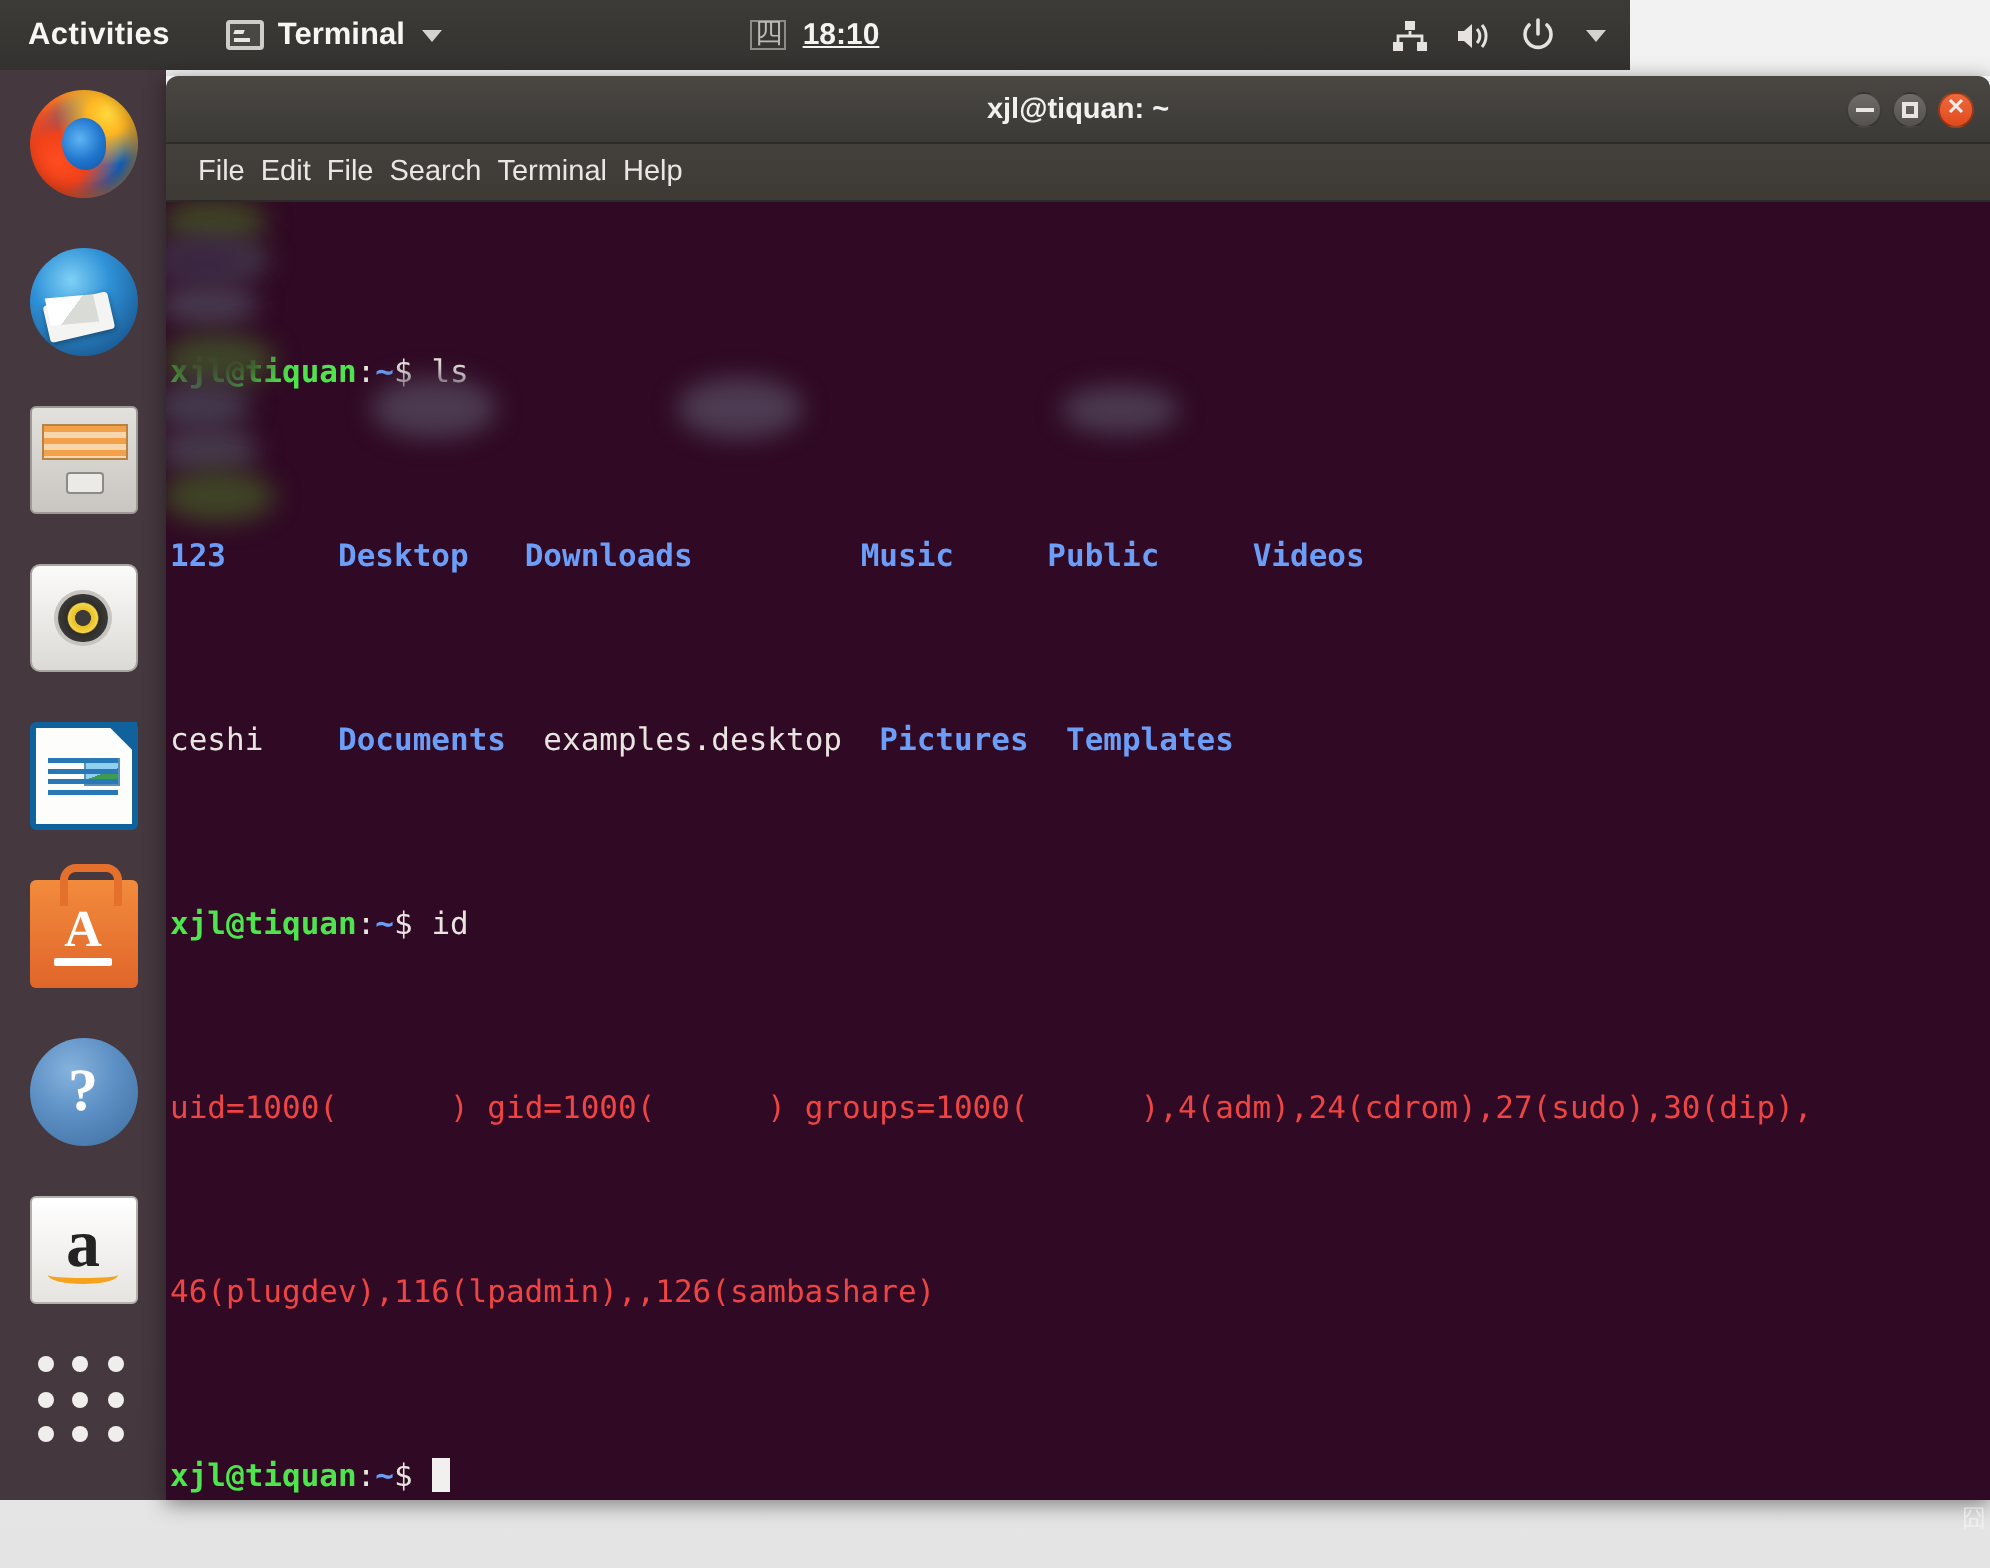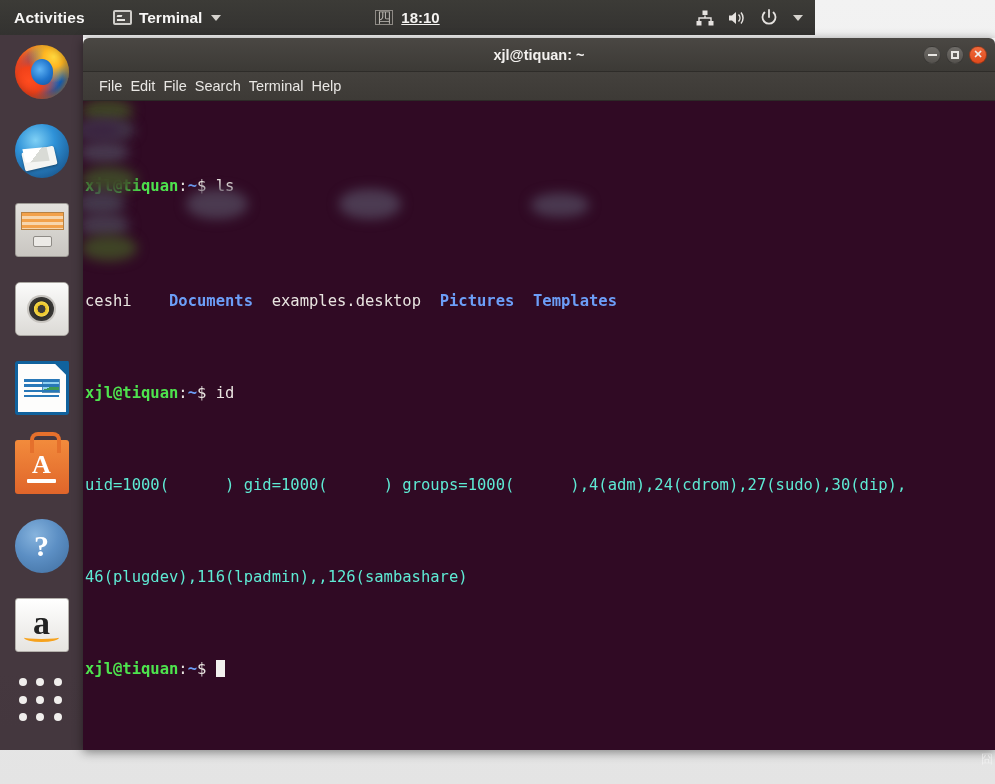--- a/index.html
+++ b/index.html
@@ -395,21 +395,21 @@
     letter-spacing: 0px;
   }
   .tl { display:block; height:23px; }
   .c-user  { color:#4ee44e; font-weight:bold; }
   .c-colon { color:#e8e4e0; }
   .c-path  { color:#6c9ef8; font-weight:bold; }
   .c-dollar{ color:#e8e4e0; }
   .c-cmd   { color:#e8e4e0; }
   .c-dir   { color:#6c9ef8; font-weight:bold; }
   .c-file  { color:#e8e4e0;text-align:right; }
-  .c-out   { color:#5eead4; }
+  .c-out   { color:#ef4444; }
   .cursor {
     display:inline-block;
     width:9px; height:17px;
     background:#f2f0ee;
     vertical-align:-3px;
   }
 
   
   .redact {
     position:absolute;
@@ -560,20 +560,21 @@
       <span class="menu-item">Search</span>
       <span class="menu-item">Terminal</span>
       <span class="menu-item">Help</span>
     </div>
 
     <div id="term-body">
       <div id="term-text">
 
         <span class="tl"><span class="c-user">xjl@</span><span class="c-user">tiquan</span><span class="c-colon">:</span><span class="c-path">~</span><span class="c-dollar">$ </span><span class="c-cmd">ls</span></span>
 
+        <span class="tl"><span class="c-dir">123</span><span>      </span><span class="c-dir">Desktop</span><span>   </span><span class="c-dir">Downloads</span><span>         </span><span class="c-dir">Music</span><span>     </span><span class="c-dir">Public</span><span>     </span><span class="c-dir">Videos</span></span>
 
         <span class="tl"><span class="c-file">ceshi</span><span>    </span><span class="c-dir">Documents</span><span>  </span><span class="c-file">examples.desktop</span><span>  </span><span class="c-dir">Pictures</span><span>  </span><span class="c-dir">Templates</span></span>
 
         <span class="tl"><span class="c-user">xjl@</span><span class="c-user">tiquan</span><span class="c-colon">:</span><span class="c-path">~</span><span class="c-dollar">$ </span><span class="c-cmd">id</span></span>
 
         <span class="tl"><span class="c-out">uid=1000(</span><span>      </span><span class="c-out">) gid=1000(</span><span>      </span><span class="c-out">) groups=1000(</span><span>      </span><span class="c-out">),4(adm),24(cdrom),27(sudo),30(dip),</span></span>
 
         <span class="tl"><span class="c-out">46(plugdev),116(lpadmin),,126(sambashare)</span></span>
 
         <span class="tl"><span class="c-user">xjl@</span><span class="c-user">tiquan</span><span class="c-colon">:</span><span class="c-path">~</span><span class="c-dollar">$ </span><span class="cursor"></span></span>

